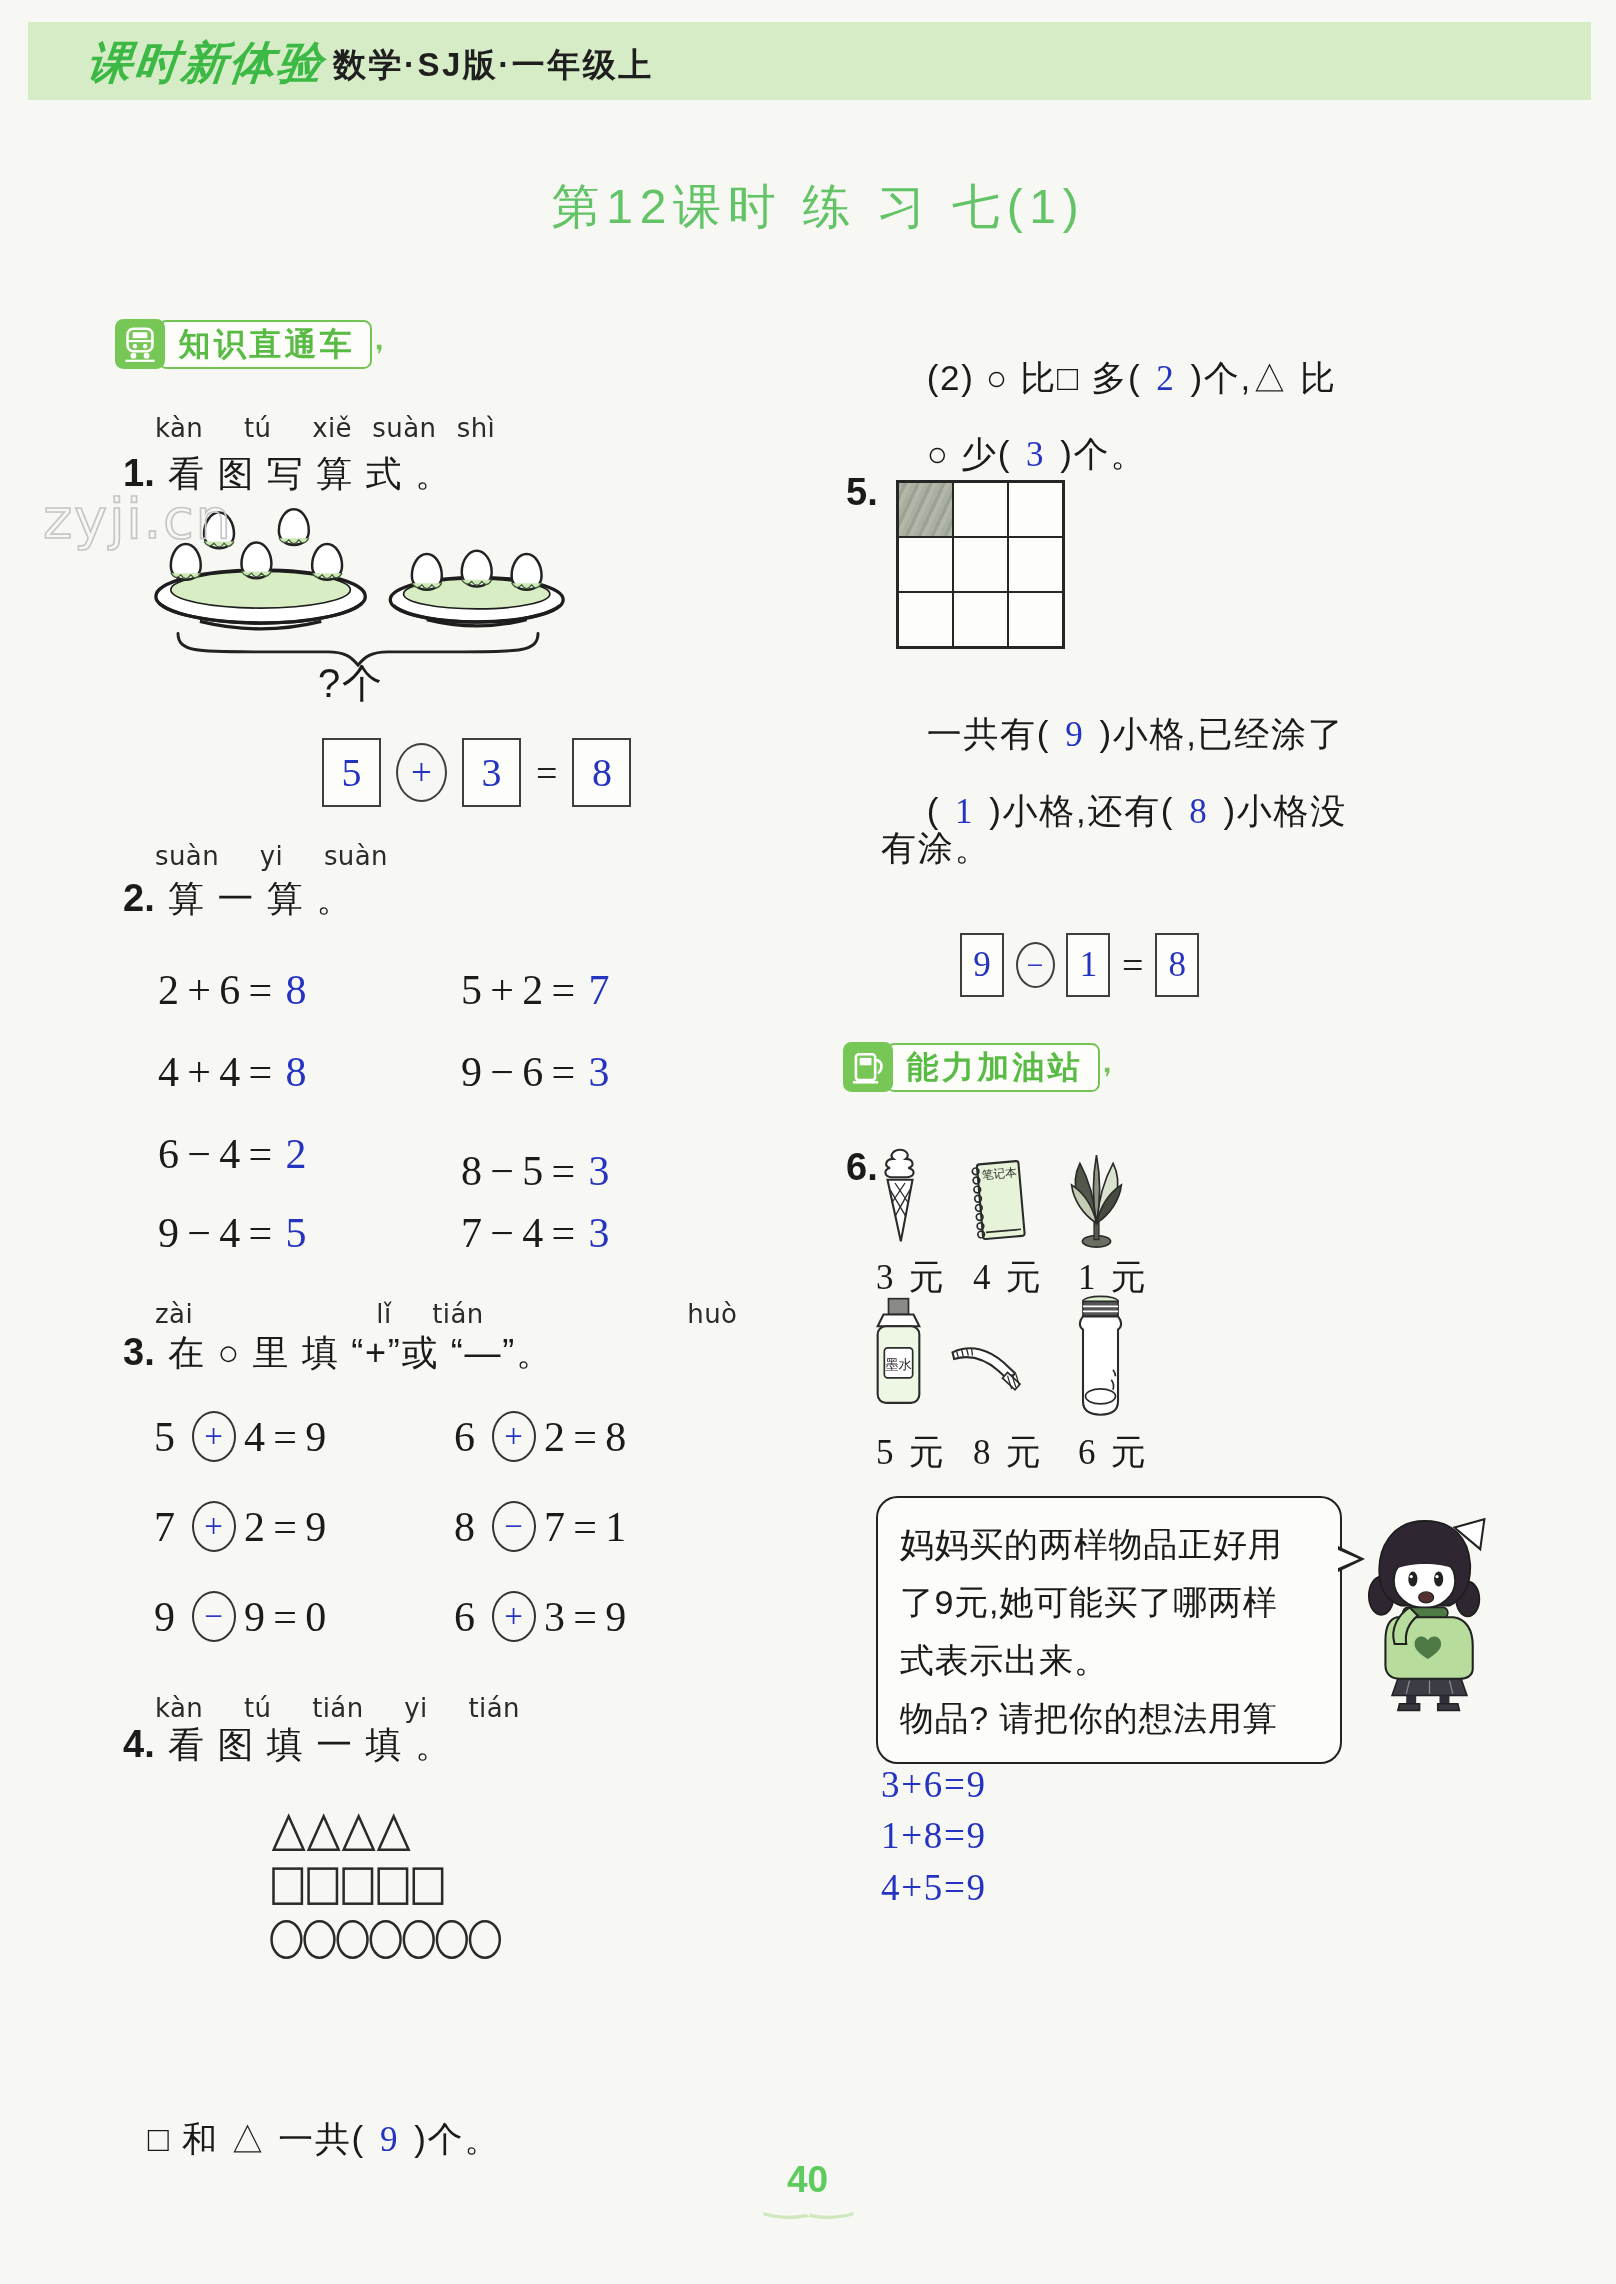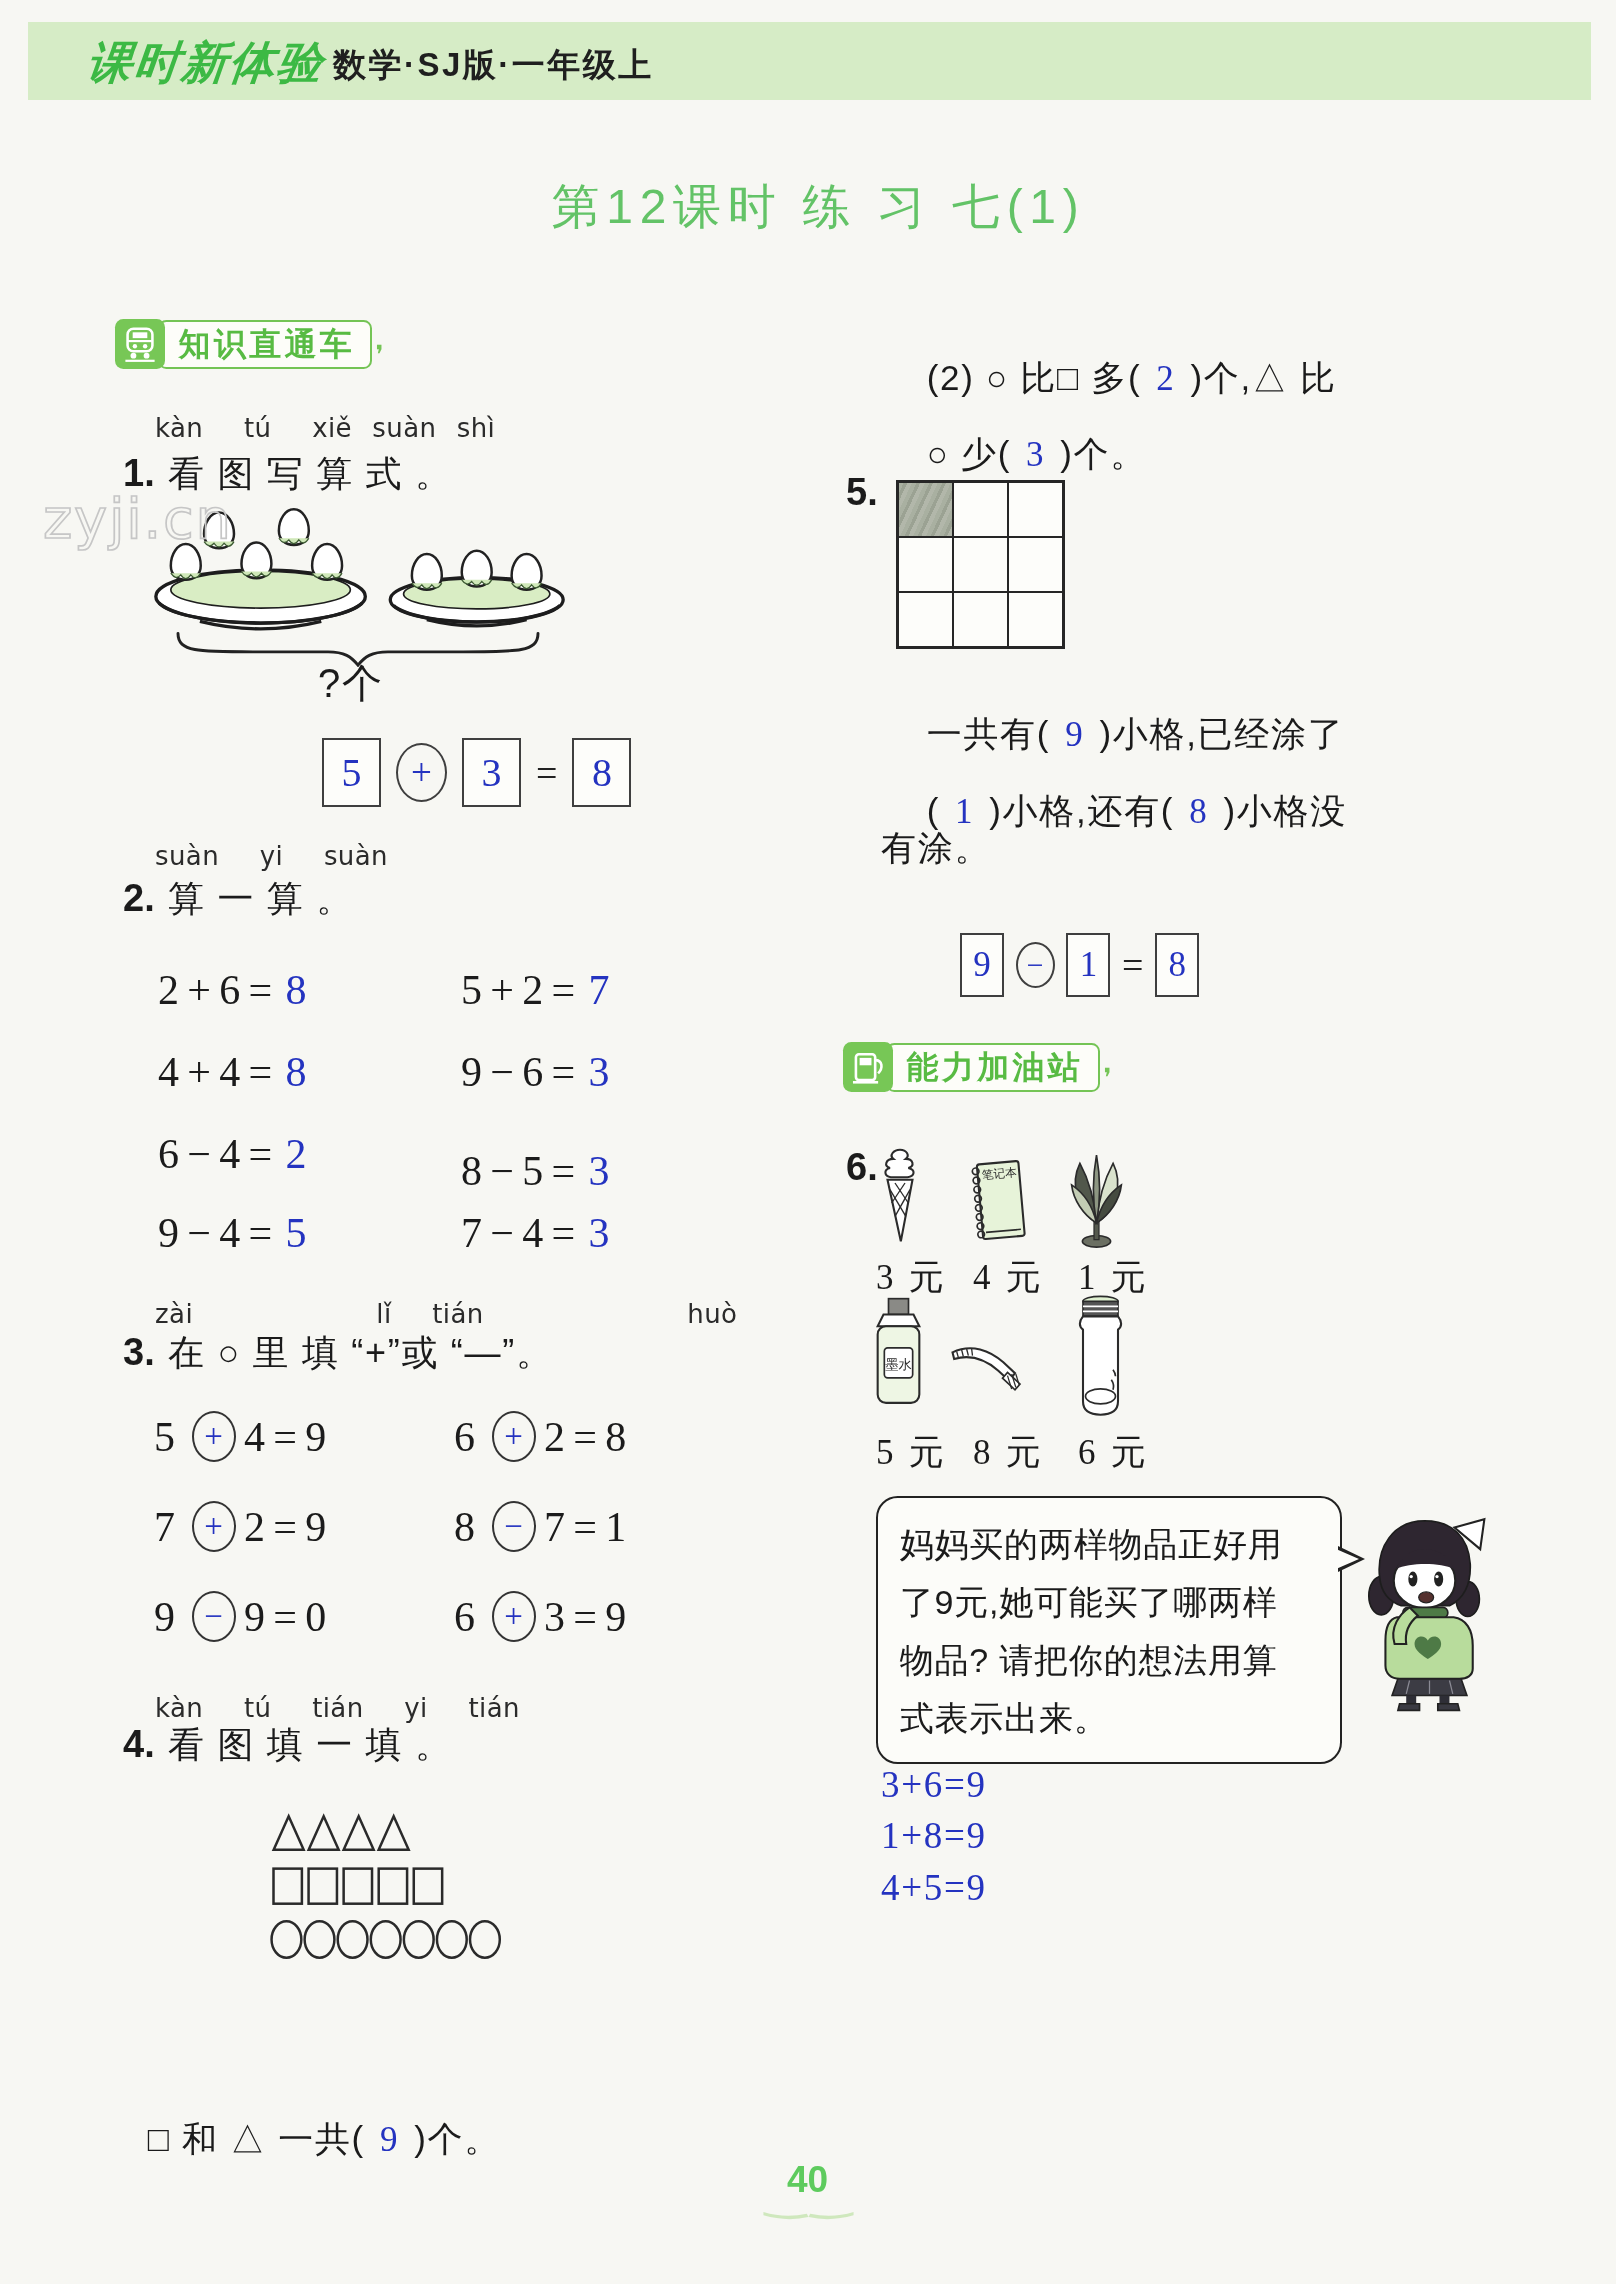--- a/index.html
+++ b/index.html
@@ -399,22 +399,22 @@
     </svg>
   </div>
 
   <div class="abs price" style="left:876px;top:1429px;">5 元</div>
   <div class="abs price" style="left:973px;top:1429px;">8 元</div>
   <div class="abs price" style="left:1078px;top:1429px;">6 元</div>
 
   <div class="bubble">
     <div class="bl">妈妈买的两样物品正好用</div>
     <div class="bl">了9元,她可能买了哪两样</div>
+    <div class="bl">式表示出来。</div>
     <div class="bl">物品? 请把你的想法用算</div>
-    <div class="bl">式表示出来。</div>
     <div class="tail-b"></div>
     <div class="tail-w"></div>
   </div>
 
   <div class="abs" style="left:1358px;top:1514px;">
     <svg width="143" height="200" viewBox="0 0 172 240">
       <ellipse cx="28" cy="98" rx="15" ry="23" fill="#2e2630" stroke="#1d1d1d" stroke-width="2"></ellipse>
       <ellipse cx="132" cy="102" rx="14" ry="21" fill="#2e2630" stroke="#1d1d1d" stroke-width="2"></ellipse>
       <path d="M80,8 C42,8 22,40 26,76 C28,96 40,106 52,110 L110,110 C126,102 136,86 135,60 C133,28 114,8 80,8 Z" fill="#2e2630" stroke="#1d1d1d" stroke-width="2"></path>
       <path d="M116,16 L152,6 L147,42 Z" fill="#fff" stroke="#222" stroke-width="2.5"></path>

